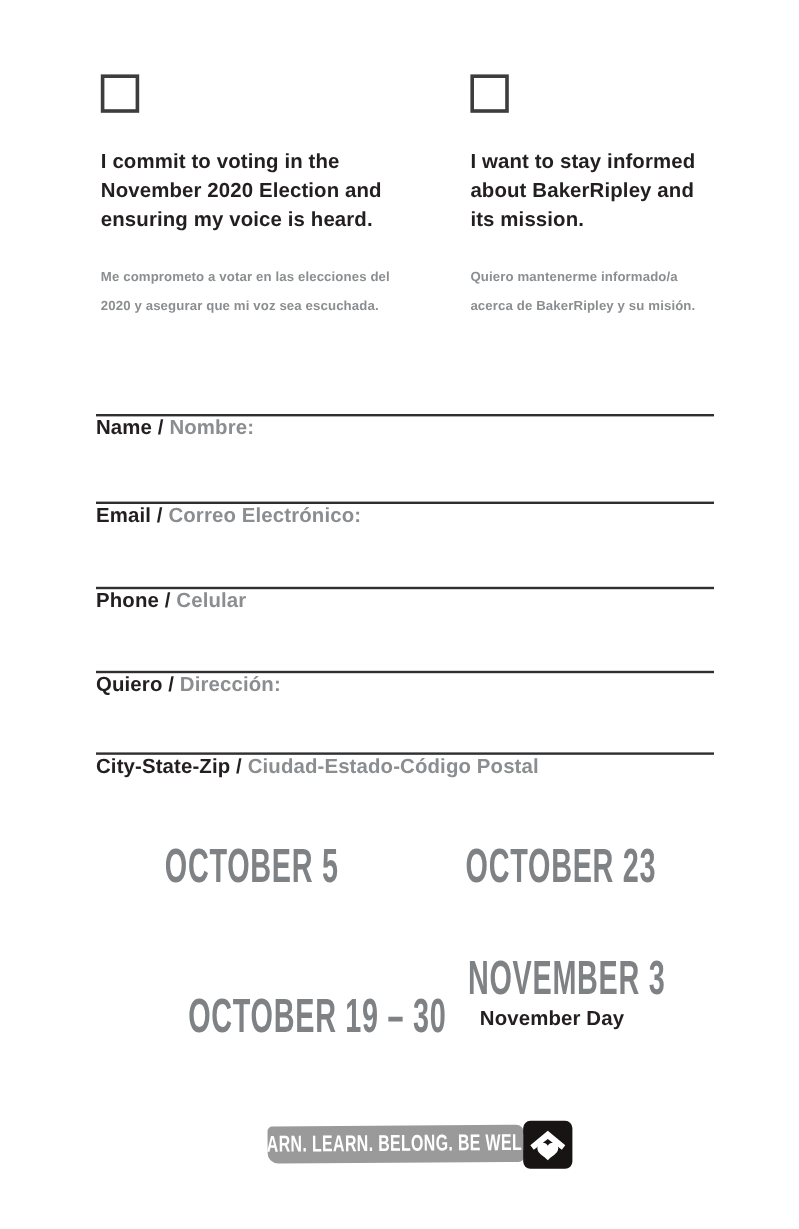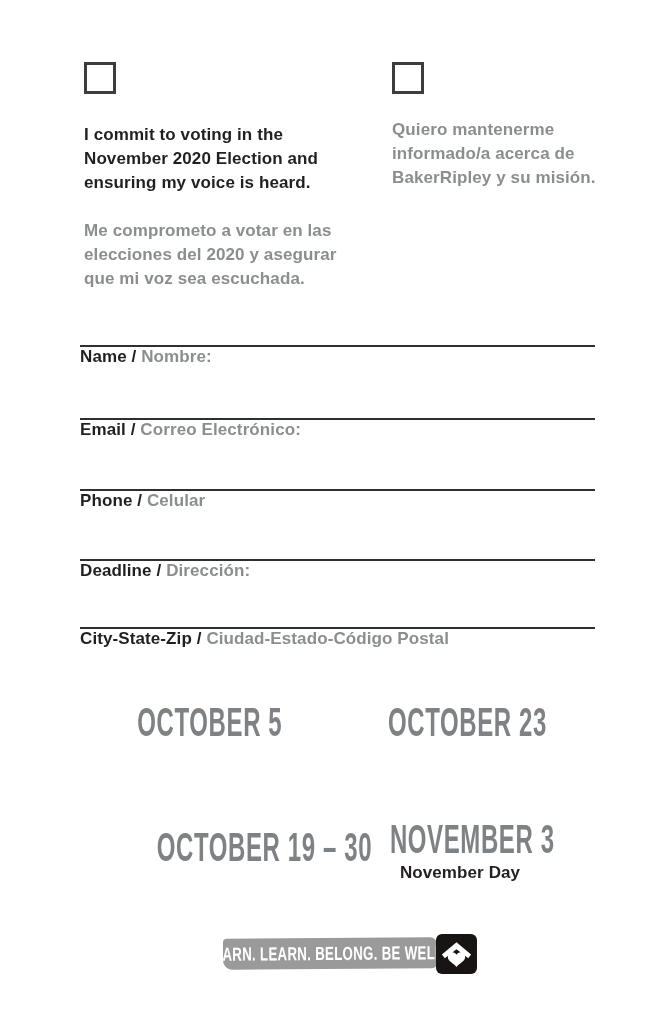--- a/index.html
+++ b/index.html
@@ -14,21 +14,21 @@
   .checkbox{
     width:26px;height:26px;background:#fff;border:3px solid #3d3d3d;display:block;
   }
   .pledge-en{
     margin:29px 0 0 0;font-size:17px;line-height:24px;color:var(--ink);
     letter-spacing:.1px;
   }
   .commit-col.left .pledge-en{max-width:252px;}
   .commit-col.right .pledge-en{max-width:205px;}
   .pledge-es{
-    margin:24px 0 0 0;font-size:17px;line-height:24px;color:var(--gray-text);
+    margin:24px 0 0 0;font-size:11px;line-height:24px;color:var(--gray-text);
     letter-spacing:.1px;
   }
   .commit-col.left .pledge-es{max-width:262px;}
   .commit-col.right .pledge-es{max-width:205px;}
   
   .field-row{position:absolute;left:80px;width:515px;}
   .write-line{height:2px;background:var(--line);width:100%;cursor:text;}
   .field-label{font-size:17px;letter-spacing:.1px;color:var(--ink);white-space:pre;}
   .field-label .es{color:var(--gray-text);}
   
@@ -65,61 +65,62 @@
 <div class="page">
 
   <div class="commit-col left">
     <span class="checkbox"></span>
     <p class="pledge-en">I commit to voting in the November 2020 Election and ensuring my voice is heard.</p>
     <p class="pledge-es">Me comprometo a votar en las elecciones del 2020 y asegurar que mi voz sea escuchada.</p>
   </div>
 
   <div class="commit-col right">
     <span class="checkbox"></span>
+    <p class="pledge-en">I want to stay informed about BakerRipley and its mission.</p>
     <p class="pledge-es">Quiero mantenerme informado/a acerca de BakerRipley y su misión.</p>
   </div>
 
   <div class="field-row" style="top:345px">
     <div class="write-line"></div>
     <div class="field-label"><span class="en">Name</span><span class="sep"> / </span><span class="es">Nombre:</span></div>
   </div>
 
   <div class="field-row" style="top:418px">
     <div class="write-line"></div>
     <div class="field-label"><span class="en">Email</span><span class="sep"> / </span><span class="es">Correo Electrónico:</span></div>
   </div>
 
   <div class="field-row" style="top:489px">
     <div class="write-line"></div>
     <div class="field-label"><span class="en">Phone</span><span class="sep"> / </span><span class="es">Celular</span></div>
   </div>
 
   <div class="field-row" style="top:559px">
     <div class="write-line"></div>
-    <div class="field-label"><span class="en">Deadline</span><span class="sep"> / </span><span class="es">Dirección:</span></div>
+    <div class="field-label"><span class="en">Quiero</span><span class="sep"> / </span><span class="es">Dirección:</span></div>
   </div>
 
   <div class="field-row" style="top:627px">
     <div class="write-line"></div>
     <div class="field-label"><span class="en">City-State-Zip</span><span class="sep"> / </span><span class="es">Ciudad-Estado-Código Postal</span></div>
   </div>
 
   <div class="date-block" style="left:85px;top:703px">
     <div class="date-big"><span class="cond">OCTOBER 5</span></div>
   </div>
 
   <div class="date-block" style="left:335px;top:703px">
     <div class="date-big"><span class="cond">OCTOBER 23</span></div>
   </div>
 
   <div class="date-block" style="left:85px;top:828px">
     <div class="date-big"><span class="cond">OCTOBER 19 – 30</span></div>
   </div>
 
-  <div class="date-block" style="left:335px;top:820px">
+  <div class="date-block" style="left:335px;top:796px">
     <div class="date-big"><span class="cond">NOVEMBER 3</span></div>
     <div class="date-caption">November Day</div>
   </div>
 
   <div class="banner">
     <span class="tagline">EARN. LEARN. BELONG. BE WELL.</span>
   </div>
 
   <div class="logo">
     <svg width="35" height="34" viewBox="0 0 42 40" aria-hidden="true">

